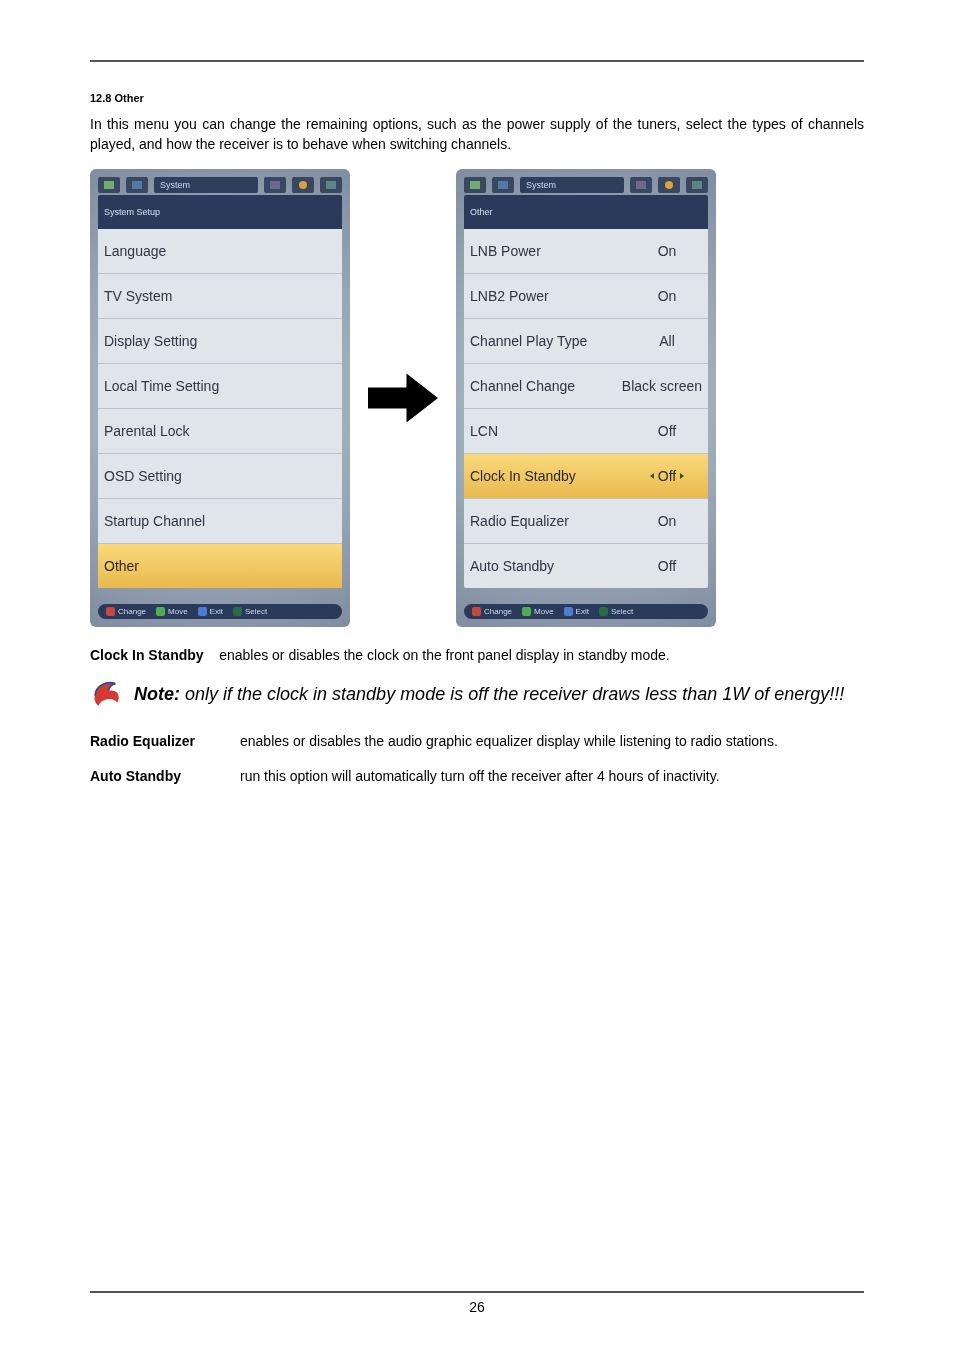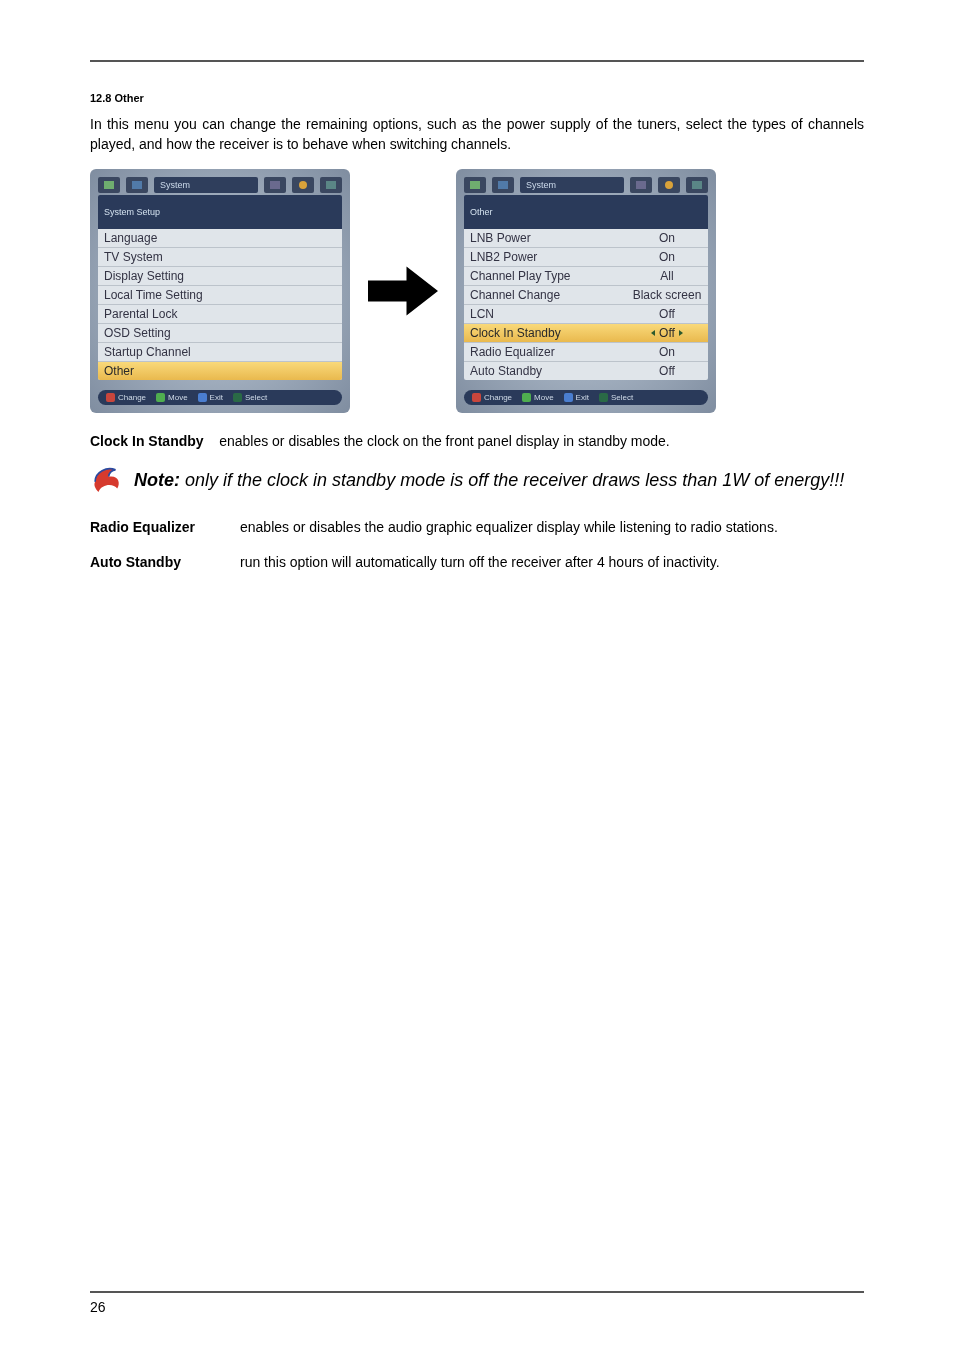--- a/index.html
+++ b/index.html
@@ -80,23 +80,23 @@
   }
   .panel-list {
     background: #e0e5ea;
     border-radius: 0 0 2px 2px;
     overflow: hidden;
   }
   .panel-item {
     display: flex;
     justify-content: space-between;
     align-items: center;
-    font-size: 12px;
+    font-size: 14px;
     color: #334;
-    padding: 2px 6px;
+    padding: 14px 6px;
     border-bottom: 1px solid #bcc3cb;
   }
   .panel-item:last-child { border-bottom: none; }
   .panel-item.selected {
     background: linear-gradient(#f9d97a, #e9b94e);
     color: #2a2a2a;
   }
   .panel-item .val { min-width: 70px; text-align: center; }
   .panel-item.selected .val {
     display: flex;
@@ -111,21 +111,21 @@
   .mini-arrow.right { border-width: 3px 0 3px 4px; border-color: transparent transparent transparent #2d5a2d; }
   .panel-footer {
     display: flex;
     align-items: center;
     gap: 10px;
     font-size: 8px;
     color: #d0dbe8;
     background: #2a3a5a;
     border-radius: 10px;
     padding: 3px 8px;
-    margin-top: 10px;
+    margin-top: 16px;
   }
   .dot-btn {
     width: 9px; height: 9px; border-radius: 2px;
     display: inline-block; margin-right: 3px;
     vertical-align: middle;
   }
   .dot-red    { background: #c9463c; }
   .dot-green  { background: #4fae4f; }
   .dot-blue   { background: #4a7ed0; }
   .dot-play   { background: #2a6a46; }
@@ -176,21 +176,21 @@
     bottom: 36px;
     left: 90px;
     right: 90px;
   }
   .page-footer hr {
     border: none;
     border-top: 2px solid #555;
     margin: 0 0 6px 0;
   }
   .page-number {
-    text-align: left;
+    text-align: center;
     font-size: 14px;
   }
 </style>
 </head>
 <body>
 
 <div class="page">
   <hr class="top-rule">
 
   <p class="section-heading">12.8 Other</p>

